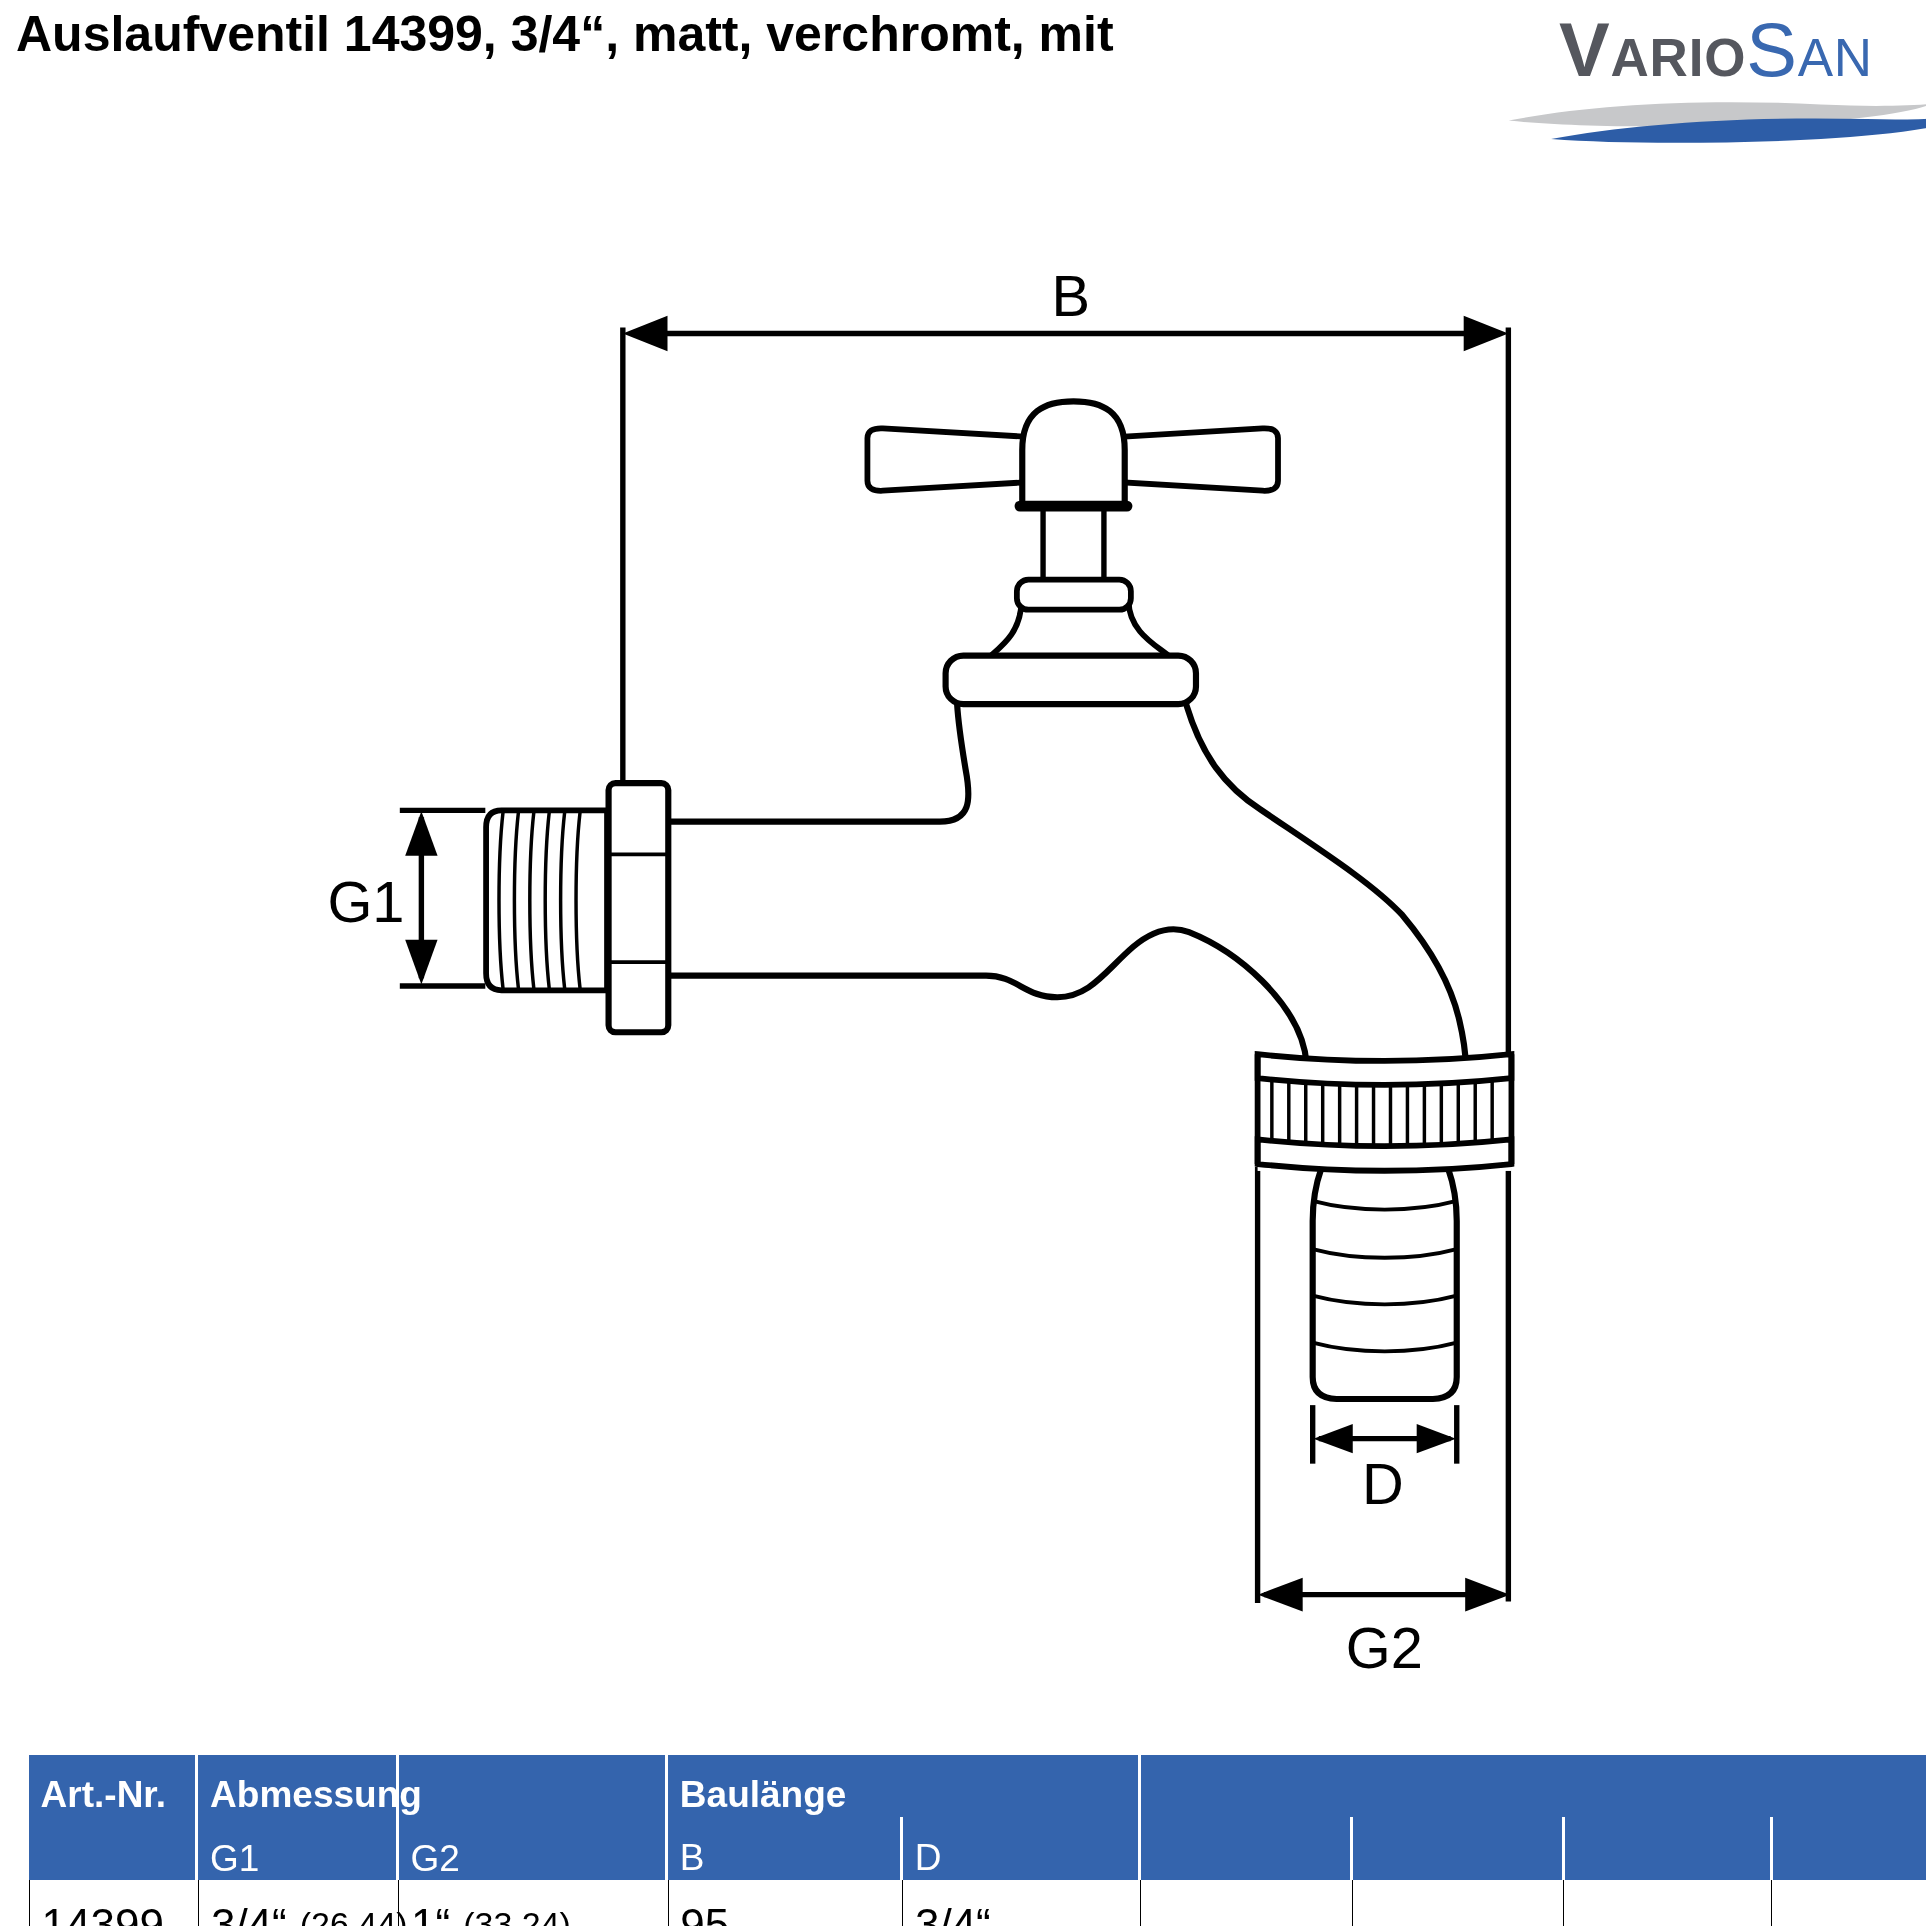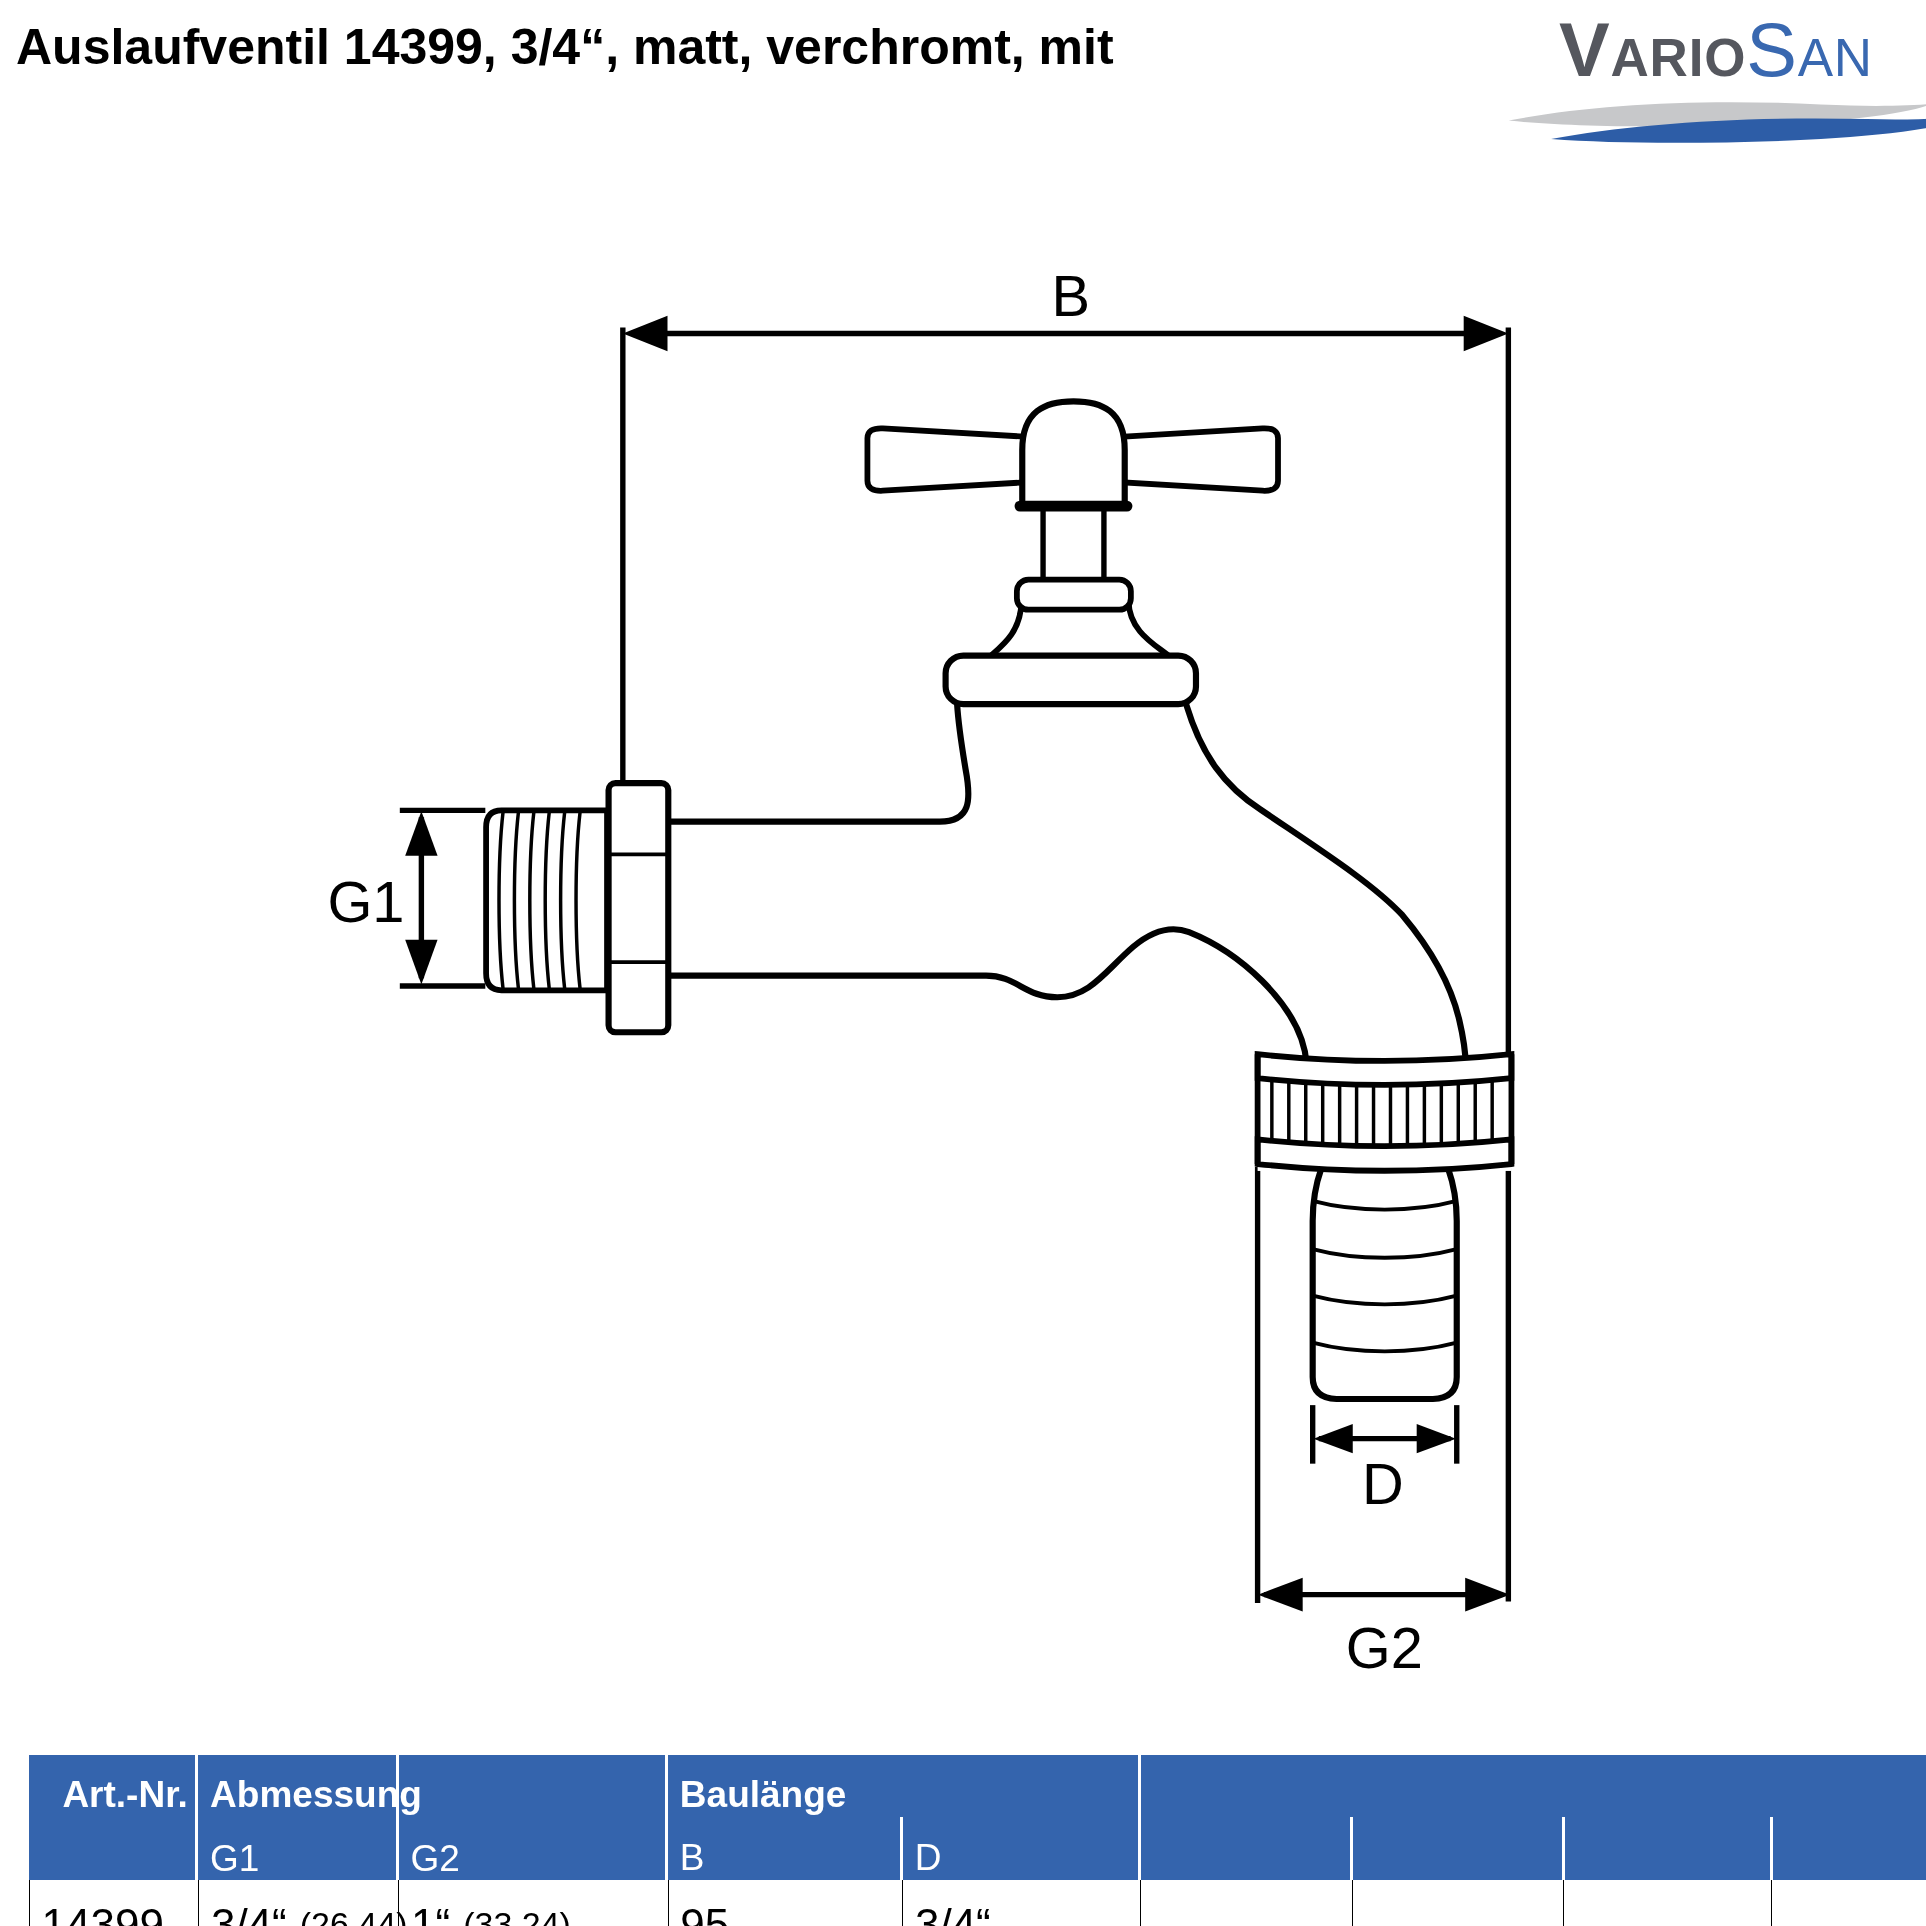--- a/index.html
+++ b/index.html
@@ -1,38 +1,38 @@
 <!DOCTYPE html>
 <html style="font-size:6.2px"><head>
 <meta charset="utf-8">
 <style>
   * { margin:0; padding:0; box-sizing:border-box; }
   html,body { width:2006px; height:2006px; background:#ffffff; font-family:"Liberation Sans", sans-serif; }
   #page { position:relative; width:2006px; height:2006px; background:#fff; overflow:hidden; }
 
   
-  .title { position:absolute; left:16px; top:17px; font-weight:bold; font-size:50px; line-height:61px; color:#000; letter-spacing:0; white-space:nowrap; }
+  .title { position:absolute; left:16px; top:4px; font-weight:bold; font-size:50px; line-height:61px; color:#000; letter-spacing:0; white-space:nowrap; }
 
   
   .logo { position:absolute; left:1559px; top:10.8px; width:431px; }
   .logo-text { font-size:76px; line-height:77px; font-variant:small-caps; letter-spacing:0.8px; white-space:nowrap; }
   .logo-text .p1 { color:#55575e;font-weight:bold; }
   .logo-text .p2 { color:#3968b0; }
   .logo-swoosh { position:absolute; left:-58px; top:82px; width:493px; height:69px; }
 
   
   .drawing { position:absolute; left:0; top:0; width:2006px; height:2006px; }
   .drawing text { font-family:"Liberation Sans", sans-serif; font-size:150px; fill:#000; }
 
   
   .tbl { position:absolute; left:29px; top:1755px; width:1955px; }
   .tbl-head { display:grid; grid-template-columns:8.67% 10.25% 13.78% 12.02% 12.16% 10.84% 10.84% 10.64% auto;
               grid-template-rows:62px 63px; background:#3464ad; color:#fff; }
   .hc { position:relative; padding:18.5px 7.7px 0 11.6px; font-size:37px; font-weight:bold; }
-  .hc.rspan { grid-row:1 / span 2;text-align:right; }
+  .hc.rspan { grid-row:1 / span 2; }
   .hc.sub { font-weight:normal; padding-top:20px; }
   .wline { border-right:3.1px solid #fff; }
   .glabel { position:absolute; left:11.6px; top:83px; font-weight:normal; font-size:37px; }
   .tbl-data { display:grid; grid-template-columns:8.67% 10.25% 13.78% 12.02% 12.16% 10.84% 10.84% 10.64% auto;
               height:95px; border-left:1.5px solid #000; border-right:1.5px solid #000; border-bottom:6.2px solid #000; background:#fff; }
   .dc { display:flex; align-items:center; padding-left:11.6px; font-size:44px; color:#000; border-right:1.5px solid #000; white-space:nowrap; }
   .dc:last-child { border-right:none; }
   .paren { font-size:34px; margin-left:13px; }
 </style>
 </head>

